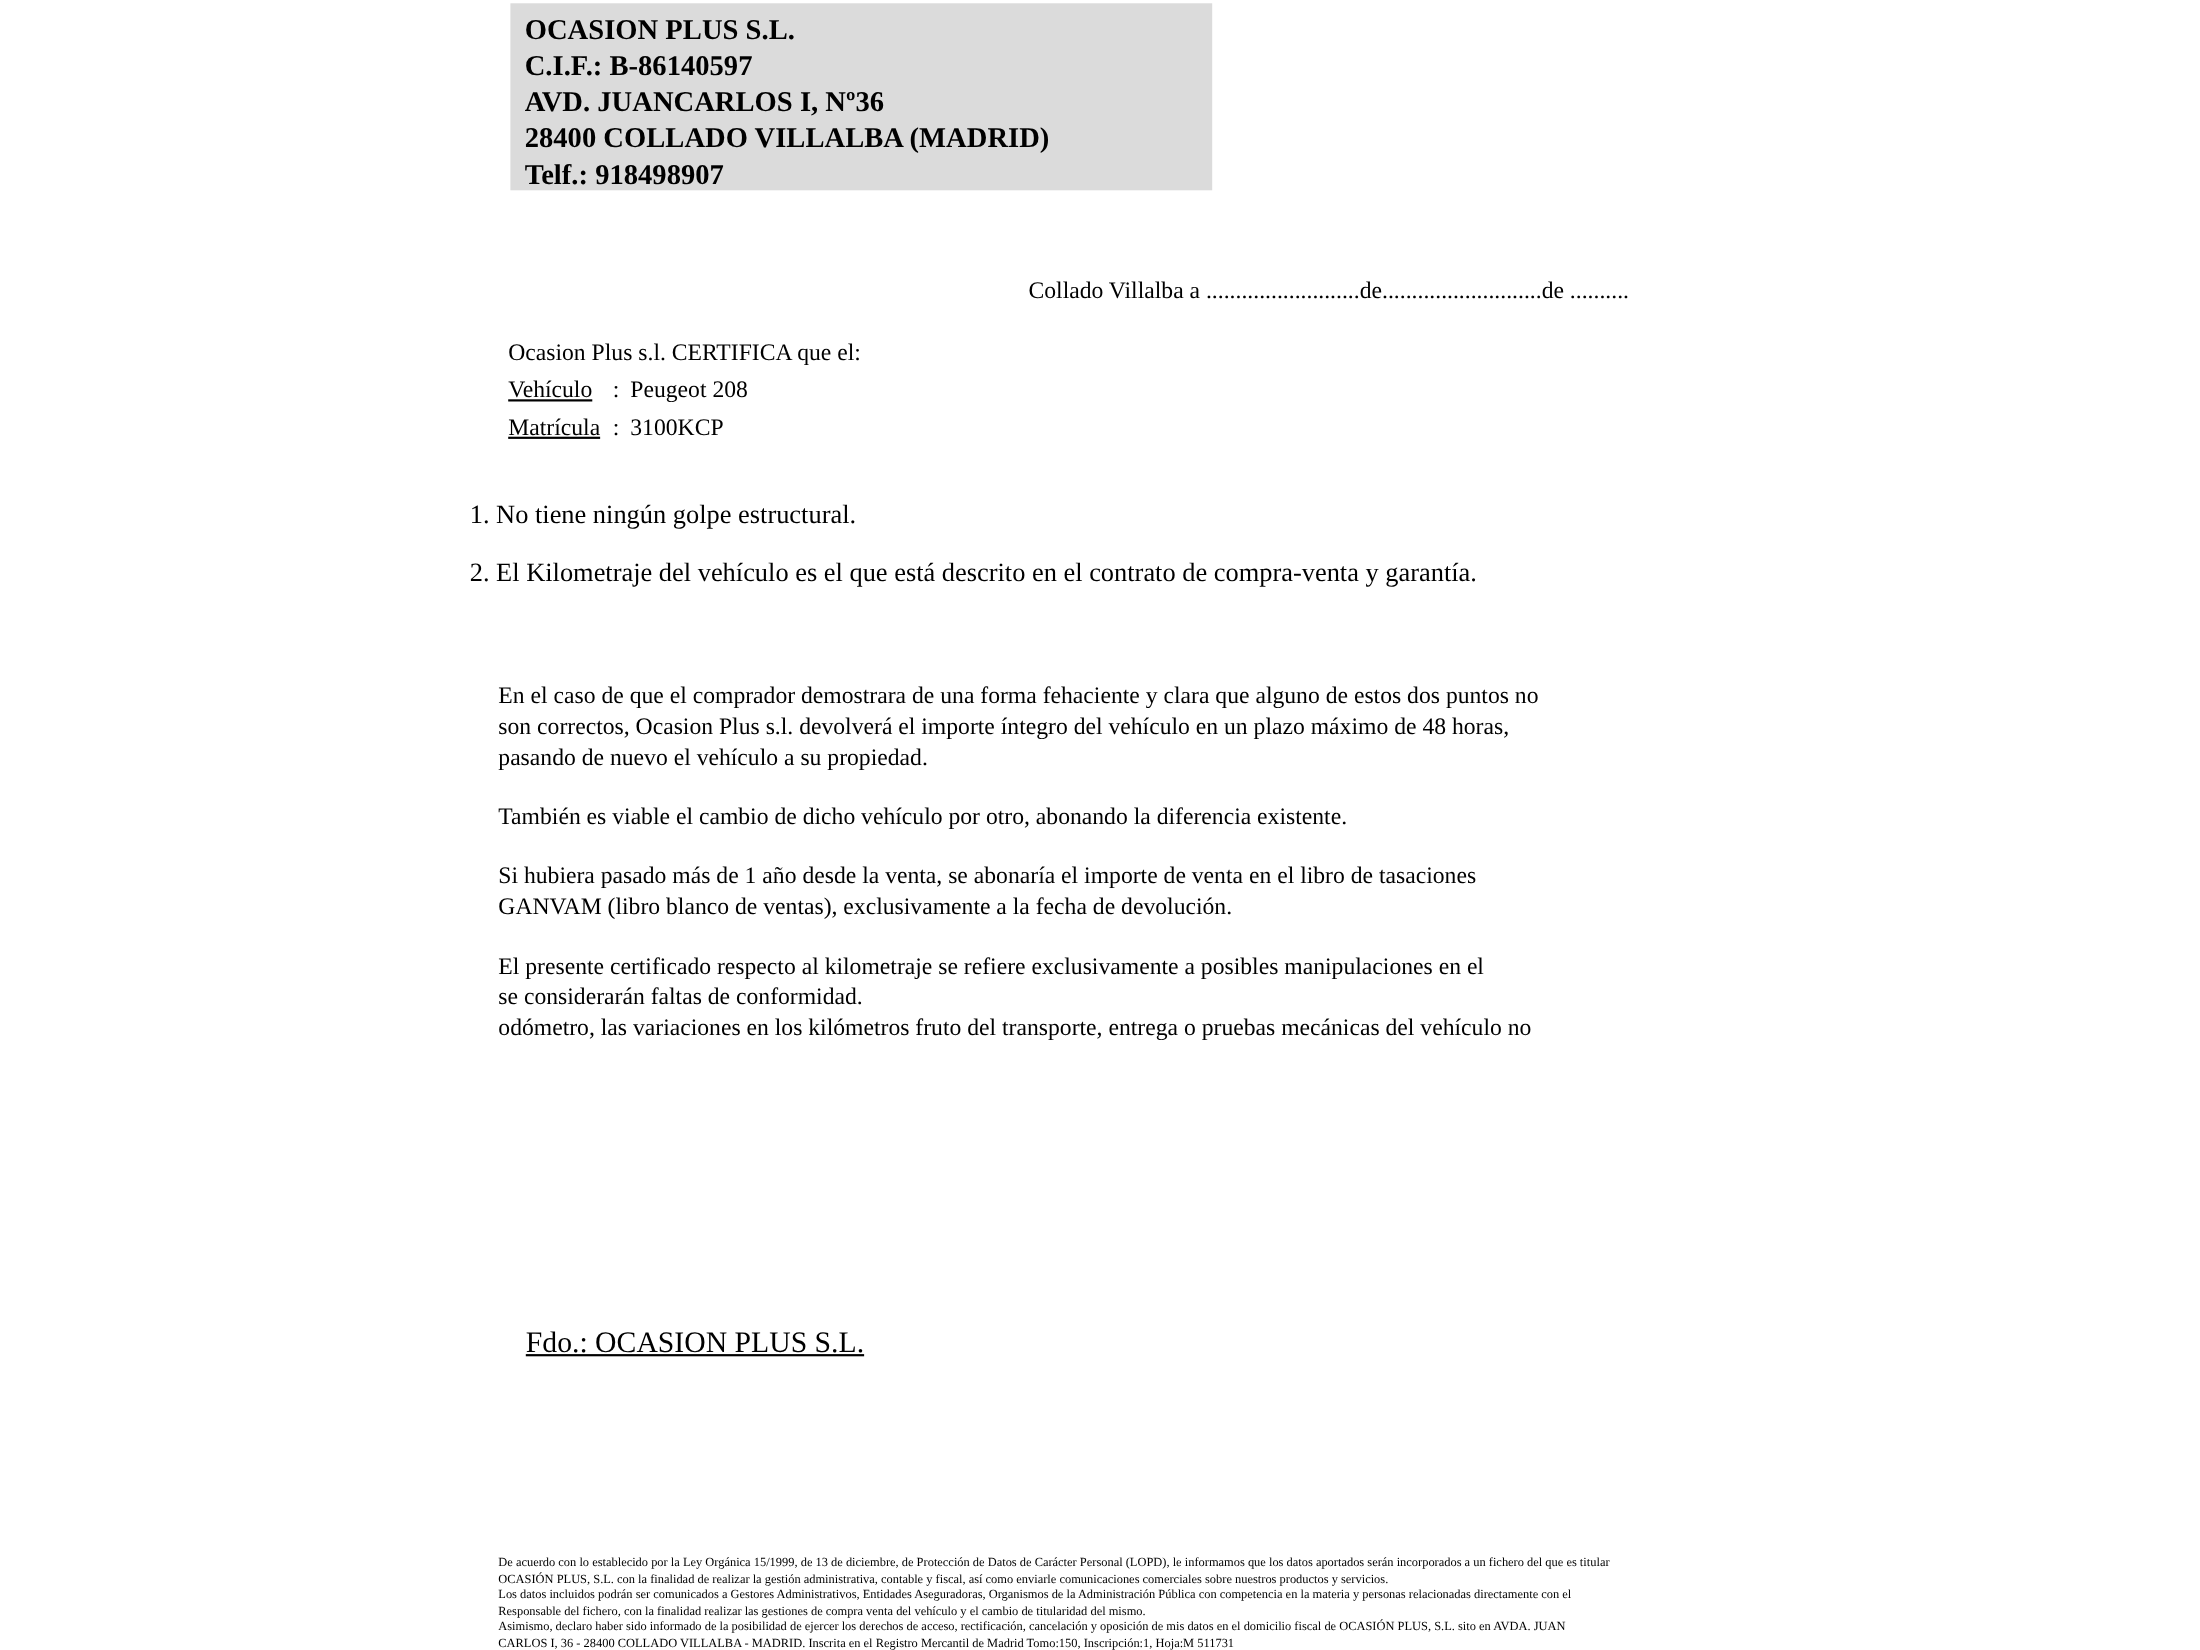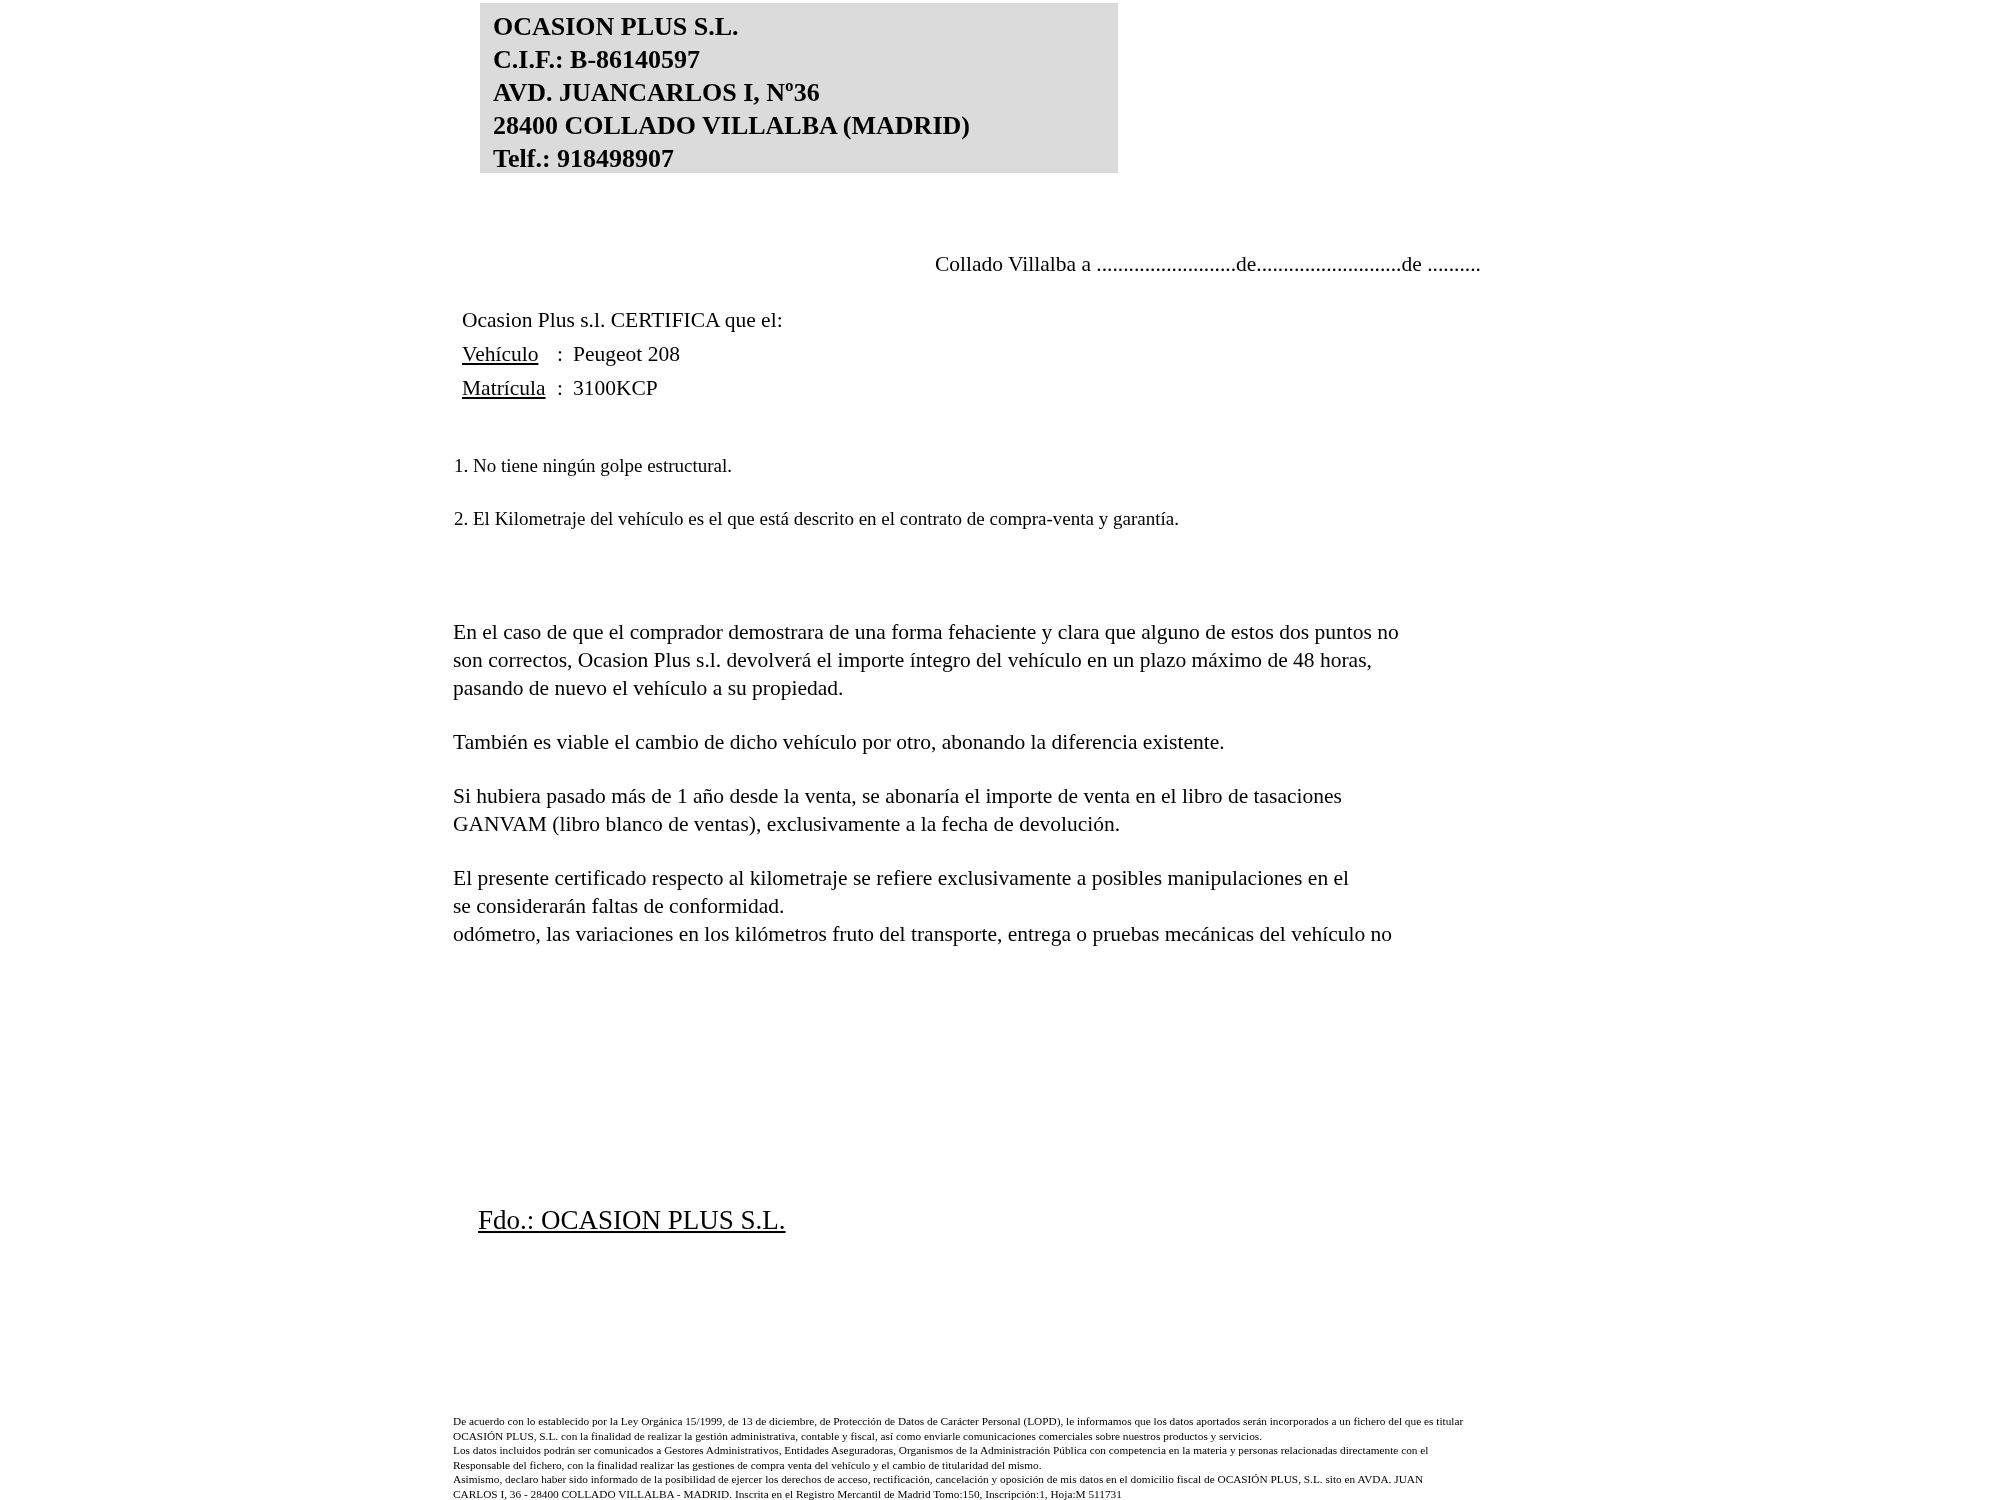--- a/index.html
+++ b/index.html
@@ -29,22 +29,22 @@
 
   .cert-block {
     position: absolute; left: 462px; top: 303px;
     font-size: 21.5px; line-height: 34px;
   }
   .field-label { display: inline-block; width: 95px; }
   .u { text-decoration: underline; }
   .field-value { margin-left: 10px; }
 
   .condition {
-    position: absolute; left: 454px;
-    font-size: 19px; white-space: nowrap;
+    position: absolute; left: 427px;
+    font-size: 24px; white-space: nowrap;
   }
   .condition-1 { top: 455px; }
   .condition-2 { top: 508px; }
 
   .paragraphs {
     position: absolute; left: 453px; top: 618px;
     font-size: 21.5px; line-height: 28px;
   }
   .para { margin-bottom: 26px; }
   .para-line { white-space: nowrap; }
@@ -58,21 +58,21 @@
     position: absolute; left: 453px; top: 1414px;
     font-size: 11.3px; line-height: 14.6px;
   }
   .legal-line { white-space: nowrap; }
 </style>
 </head>
 <body>
 
 <div class="page">
 
-  <div class="company-box" style="background: rgb(219, 219, 219); margin-left: 16px;">
+  <div class="company-box" style="background: rgb(219, 219, 219);">
       <div class="company-line">OCASION PLUS S.L.</div>
       <div class="company-line">C.I.F.: B-86140597</div>
       <div class="company-line">AVD. JUANCARLOS I, Nº36</div>
       <div class="company-line">28400 COLLADO VILLALBA (MADRID)</div>
       <div class="company-line">Telf.: 918498907</div>
     </div>
 
   <div class="date-line">Collado Villalba a ..........................de...........................de ..........</div>
 
   <div class="cert-block">

